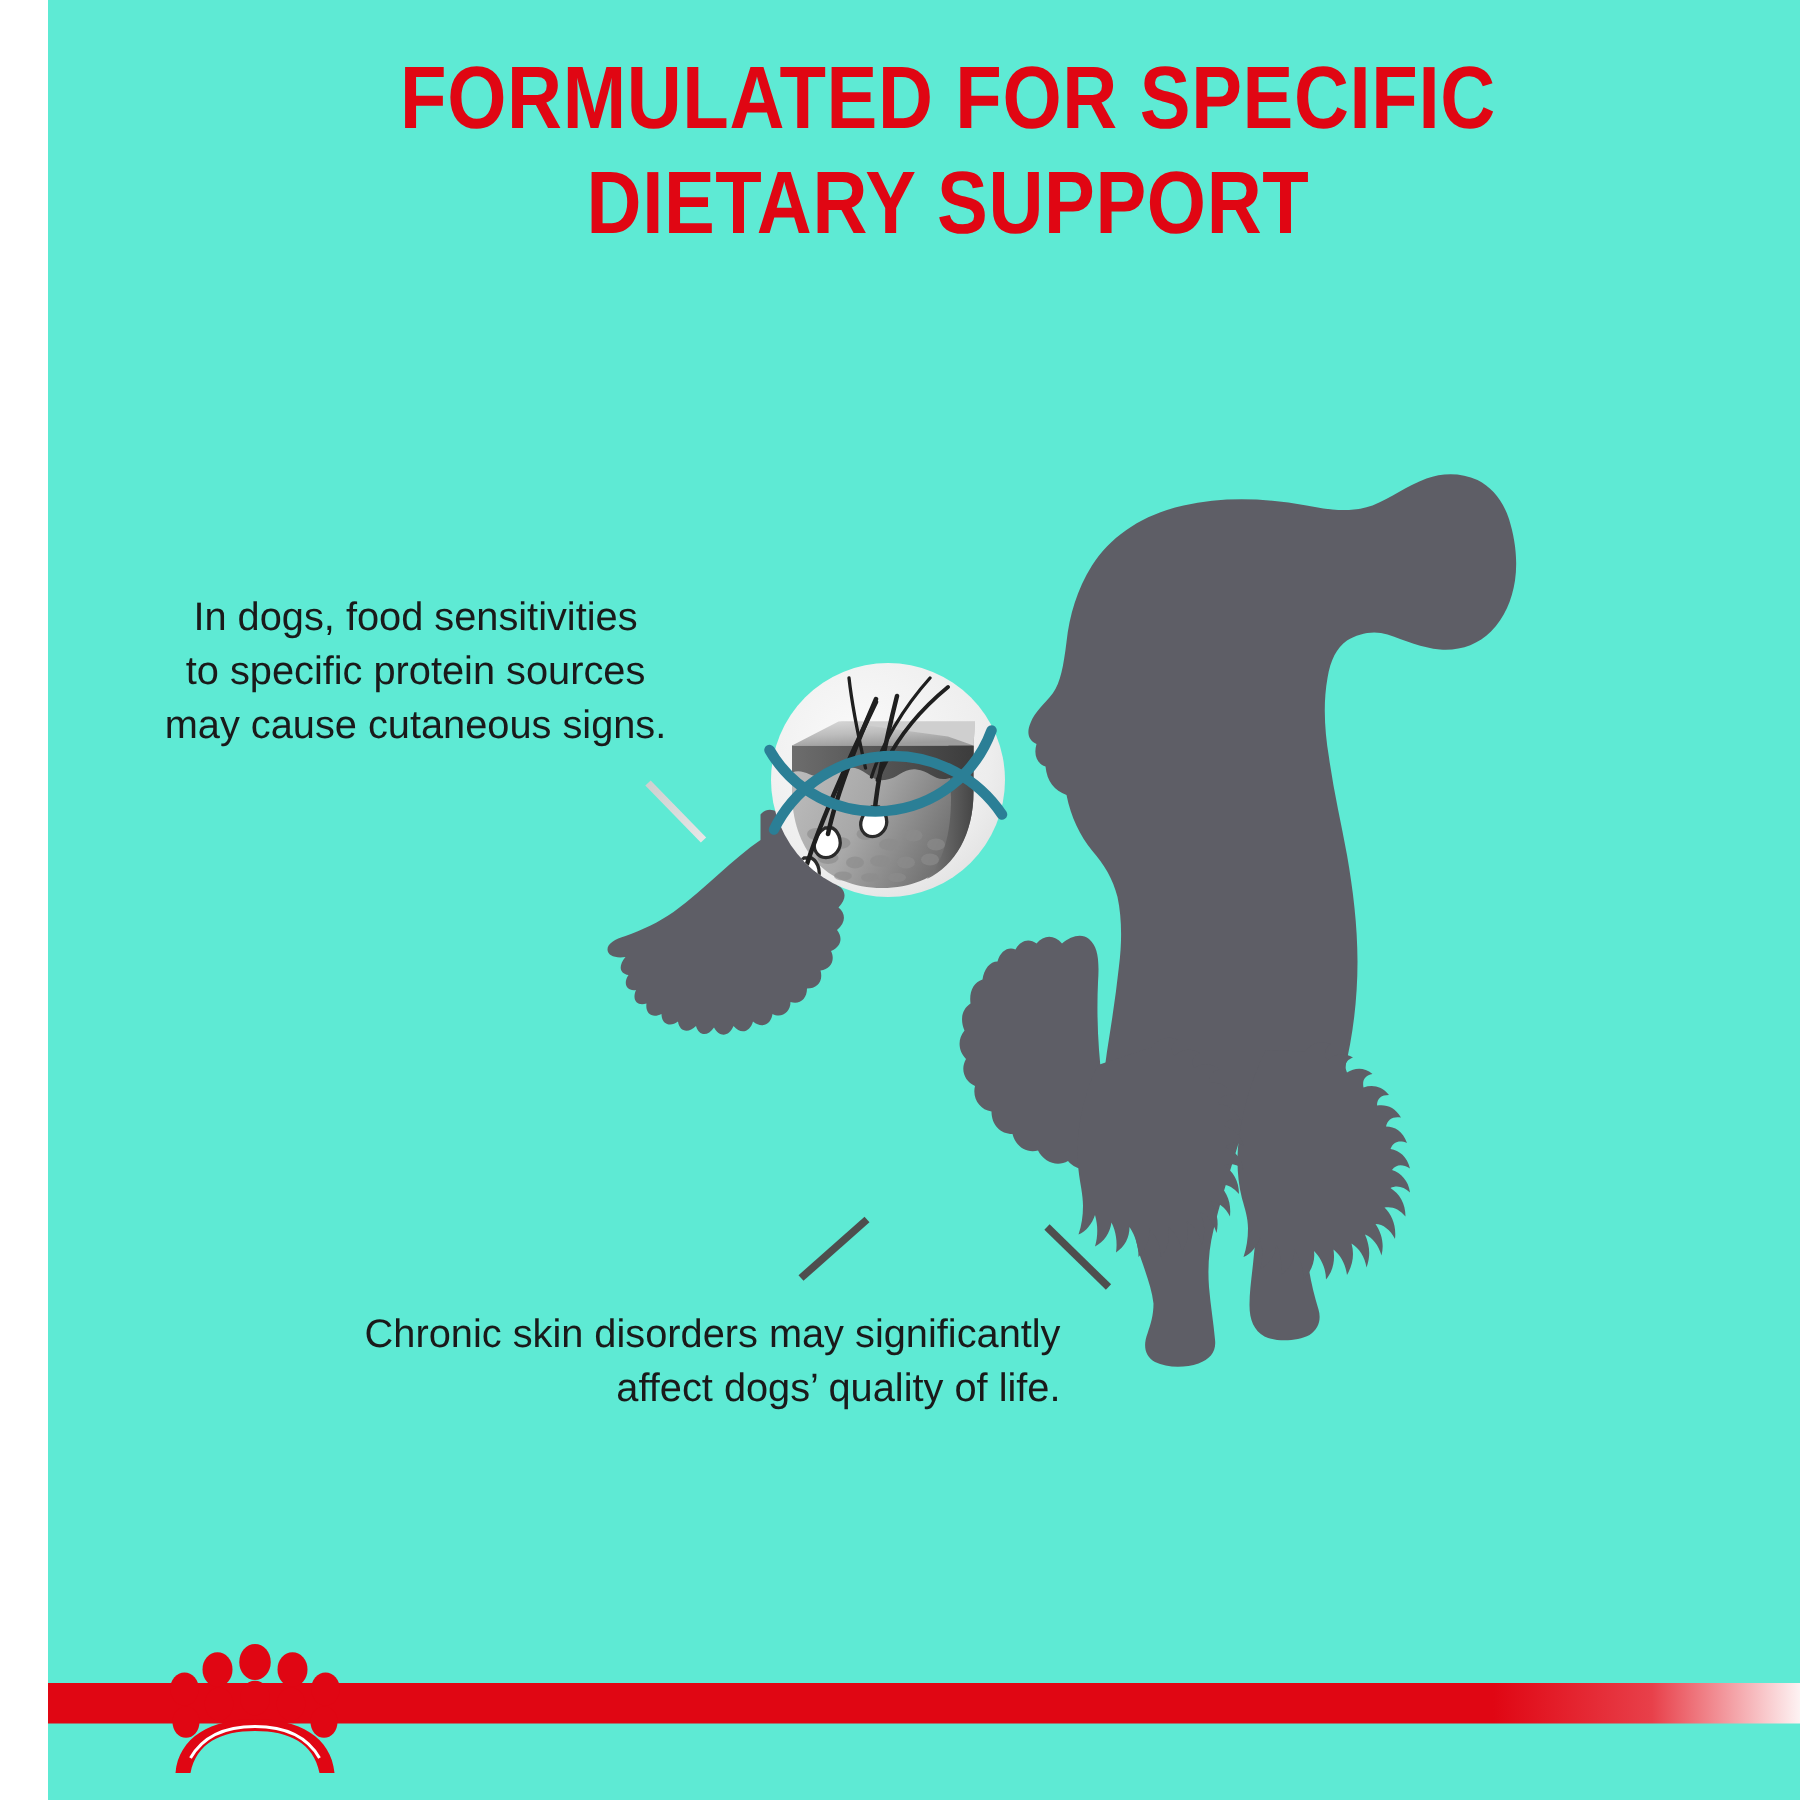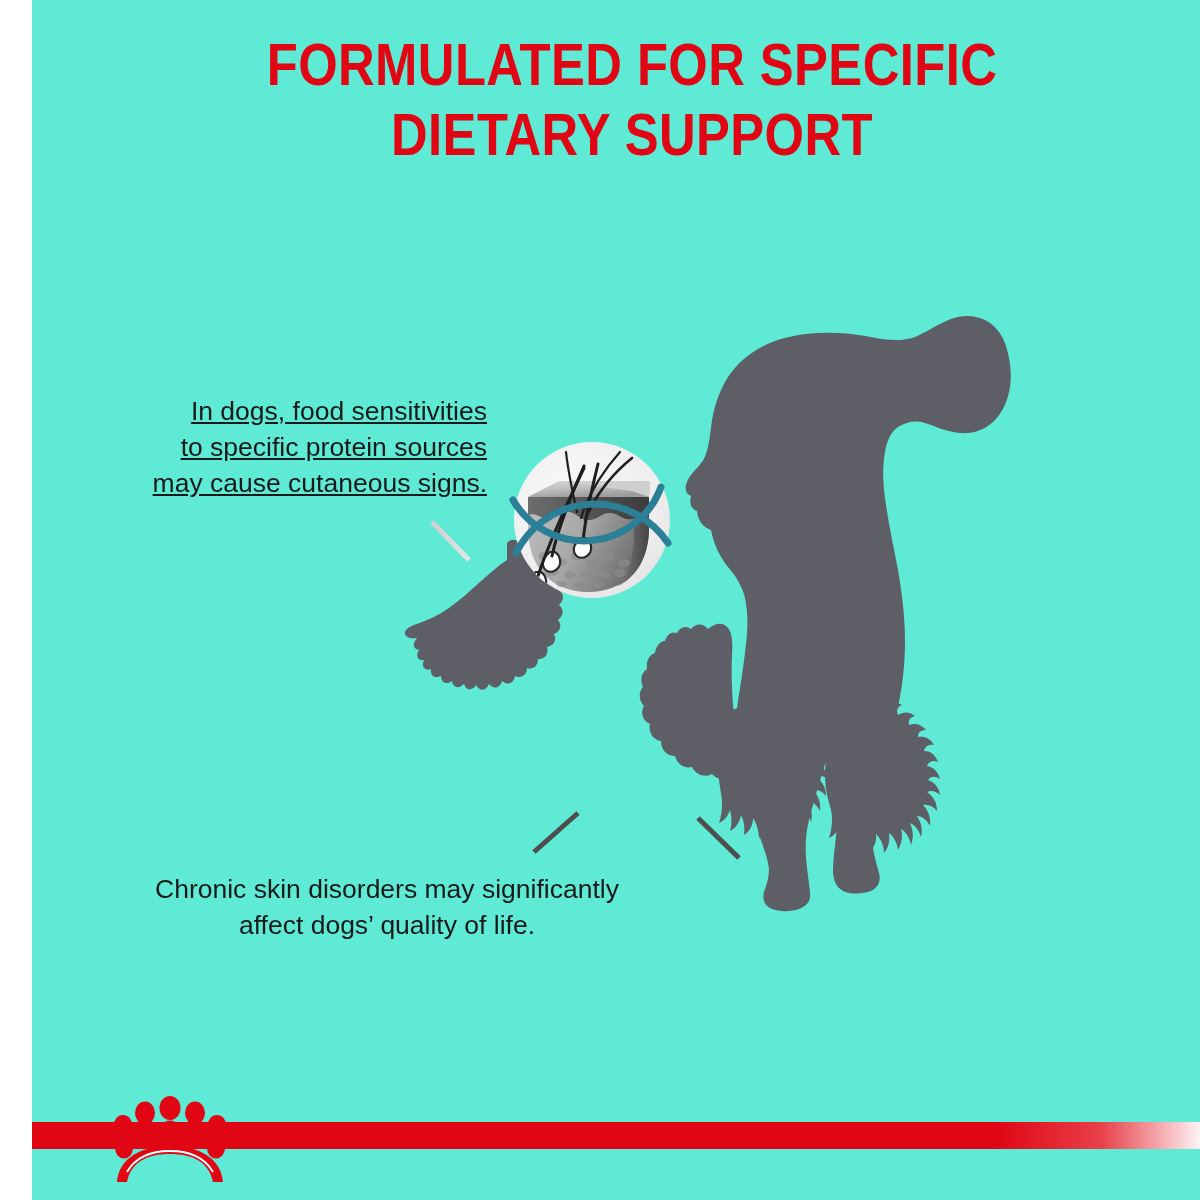--- a/index.html
+++ b/index.html
@@ -54,34 +54,33 @@
     color: #1a1a1a;
     font-family: "Liberation Sans", sans-serif;
     font-size: 26.5px;
     line-height: 36px;
     white-space: pre-line;
   }
   #callout-skin {
     left: 35px;
     top: 393px;
     width: 420px;
-    text-align: right;
-    text-decoration: underline;
+    text-align: center;
   }
   #callout-gi {
     right: 35px;
     top: 694px;
     width: 400px;
     text-align: right;
   }
   #callout-quality {
     left: 35px;
     top: 871px;
     width: 640px;
-    text-align: center;
+    text-align: right;
   }
 
   
   #footer-bar {
     position: absolute;
     left: 0;
     top: 1122px;
     width: 1175px;
     height: 27px;
     background: linear-gradient(to right,

